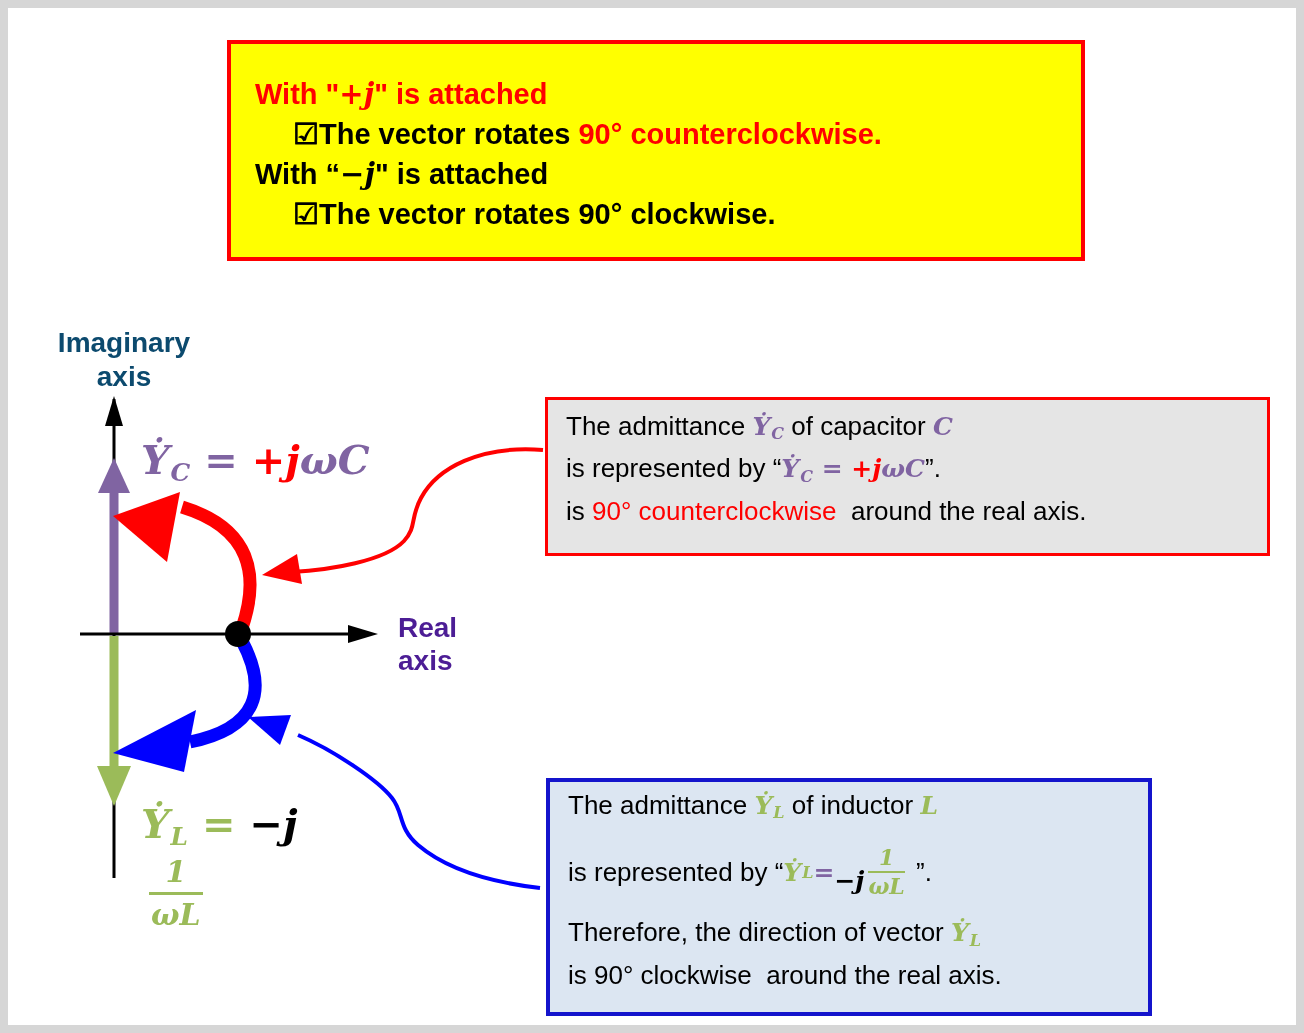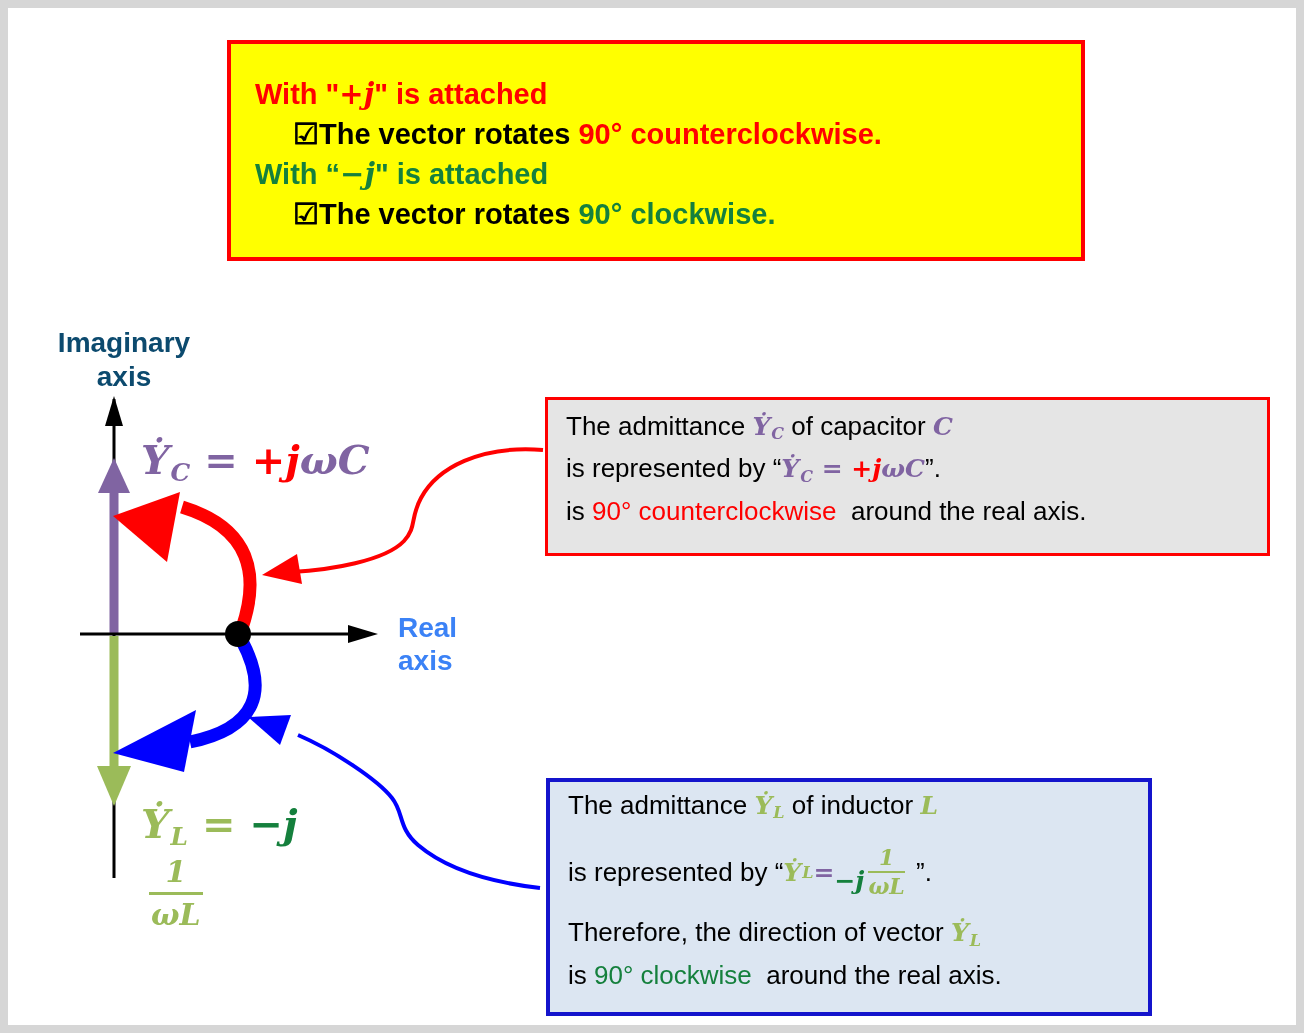--- a/index.html
+++ b/index.html
@@ -10,34 +10,34 @@
   }
   
   .note{
     position:absolute;left:219px;top:32px;width:858px;height:221px;box-sizing:border-box;
     background:#FFFF00;border:4px solid #FF0000;
     font-size:29px;font-weight:bold;line-height:40px;
     padding:30px 0 0 24px;white-space:nowrap;
   }
   .note .indent{padding-left:38px;}
   .red{color:#FF0000;}
-  .blue{color:#15803d;margin-top:16px;}
+  .blue{color:#000000;margin-top:16px;}
   .black{color:#000000;}
   .purple{color:#8064A2;}
   .green{color:#9BBB59;}
   .mathv{font-family:"DejaVu Serif", serif;font-style:italic;font-weight:bold;}
   .sub{font-family:"DejaVu Serif", serif;font-style:italic;font-weight:bold;font-size:0.62em;vertical-align:-0.28em;margin-left:1px;}
   
   .imag-label{
     position:absolute;left:18px;top:318px;width:196px;text-align:center;
     font-size:28px;font-weight:bold;line-height:34px;color:#0c4a6e;
   }
   .real-label{
     position:absolute;left:390px;top:603px;
-    font-size:28px;font-weight:bold;line-height:33px;color:#3b82f6;
+    font-size:28px;font-weight:bold;line-height:33px;color:#4c1d95;
   }
   
   .formula-c{
     position:absolute;left:133px;top:424px;
     font-family:"DejaVu Serif", serif;font-style:italic;font-weight:bold;
     font-size:40px;line-height:56px;white-space:nowrap;
   }
   .formula-l{
     position:absolute;left:133px;top:766px;display:flex;align-items:flex-start;
     font-family:"DejaVu Serif", serif;font-style:italic;font-weight:bold;

